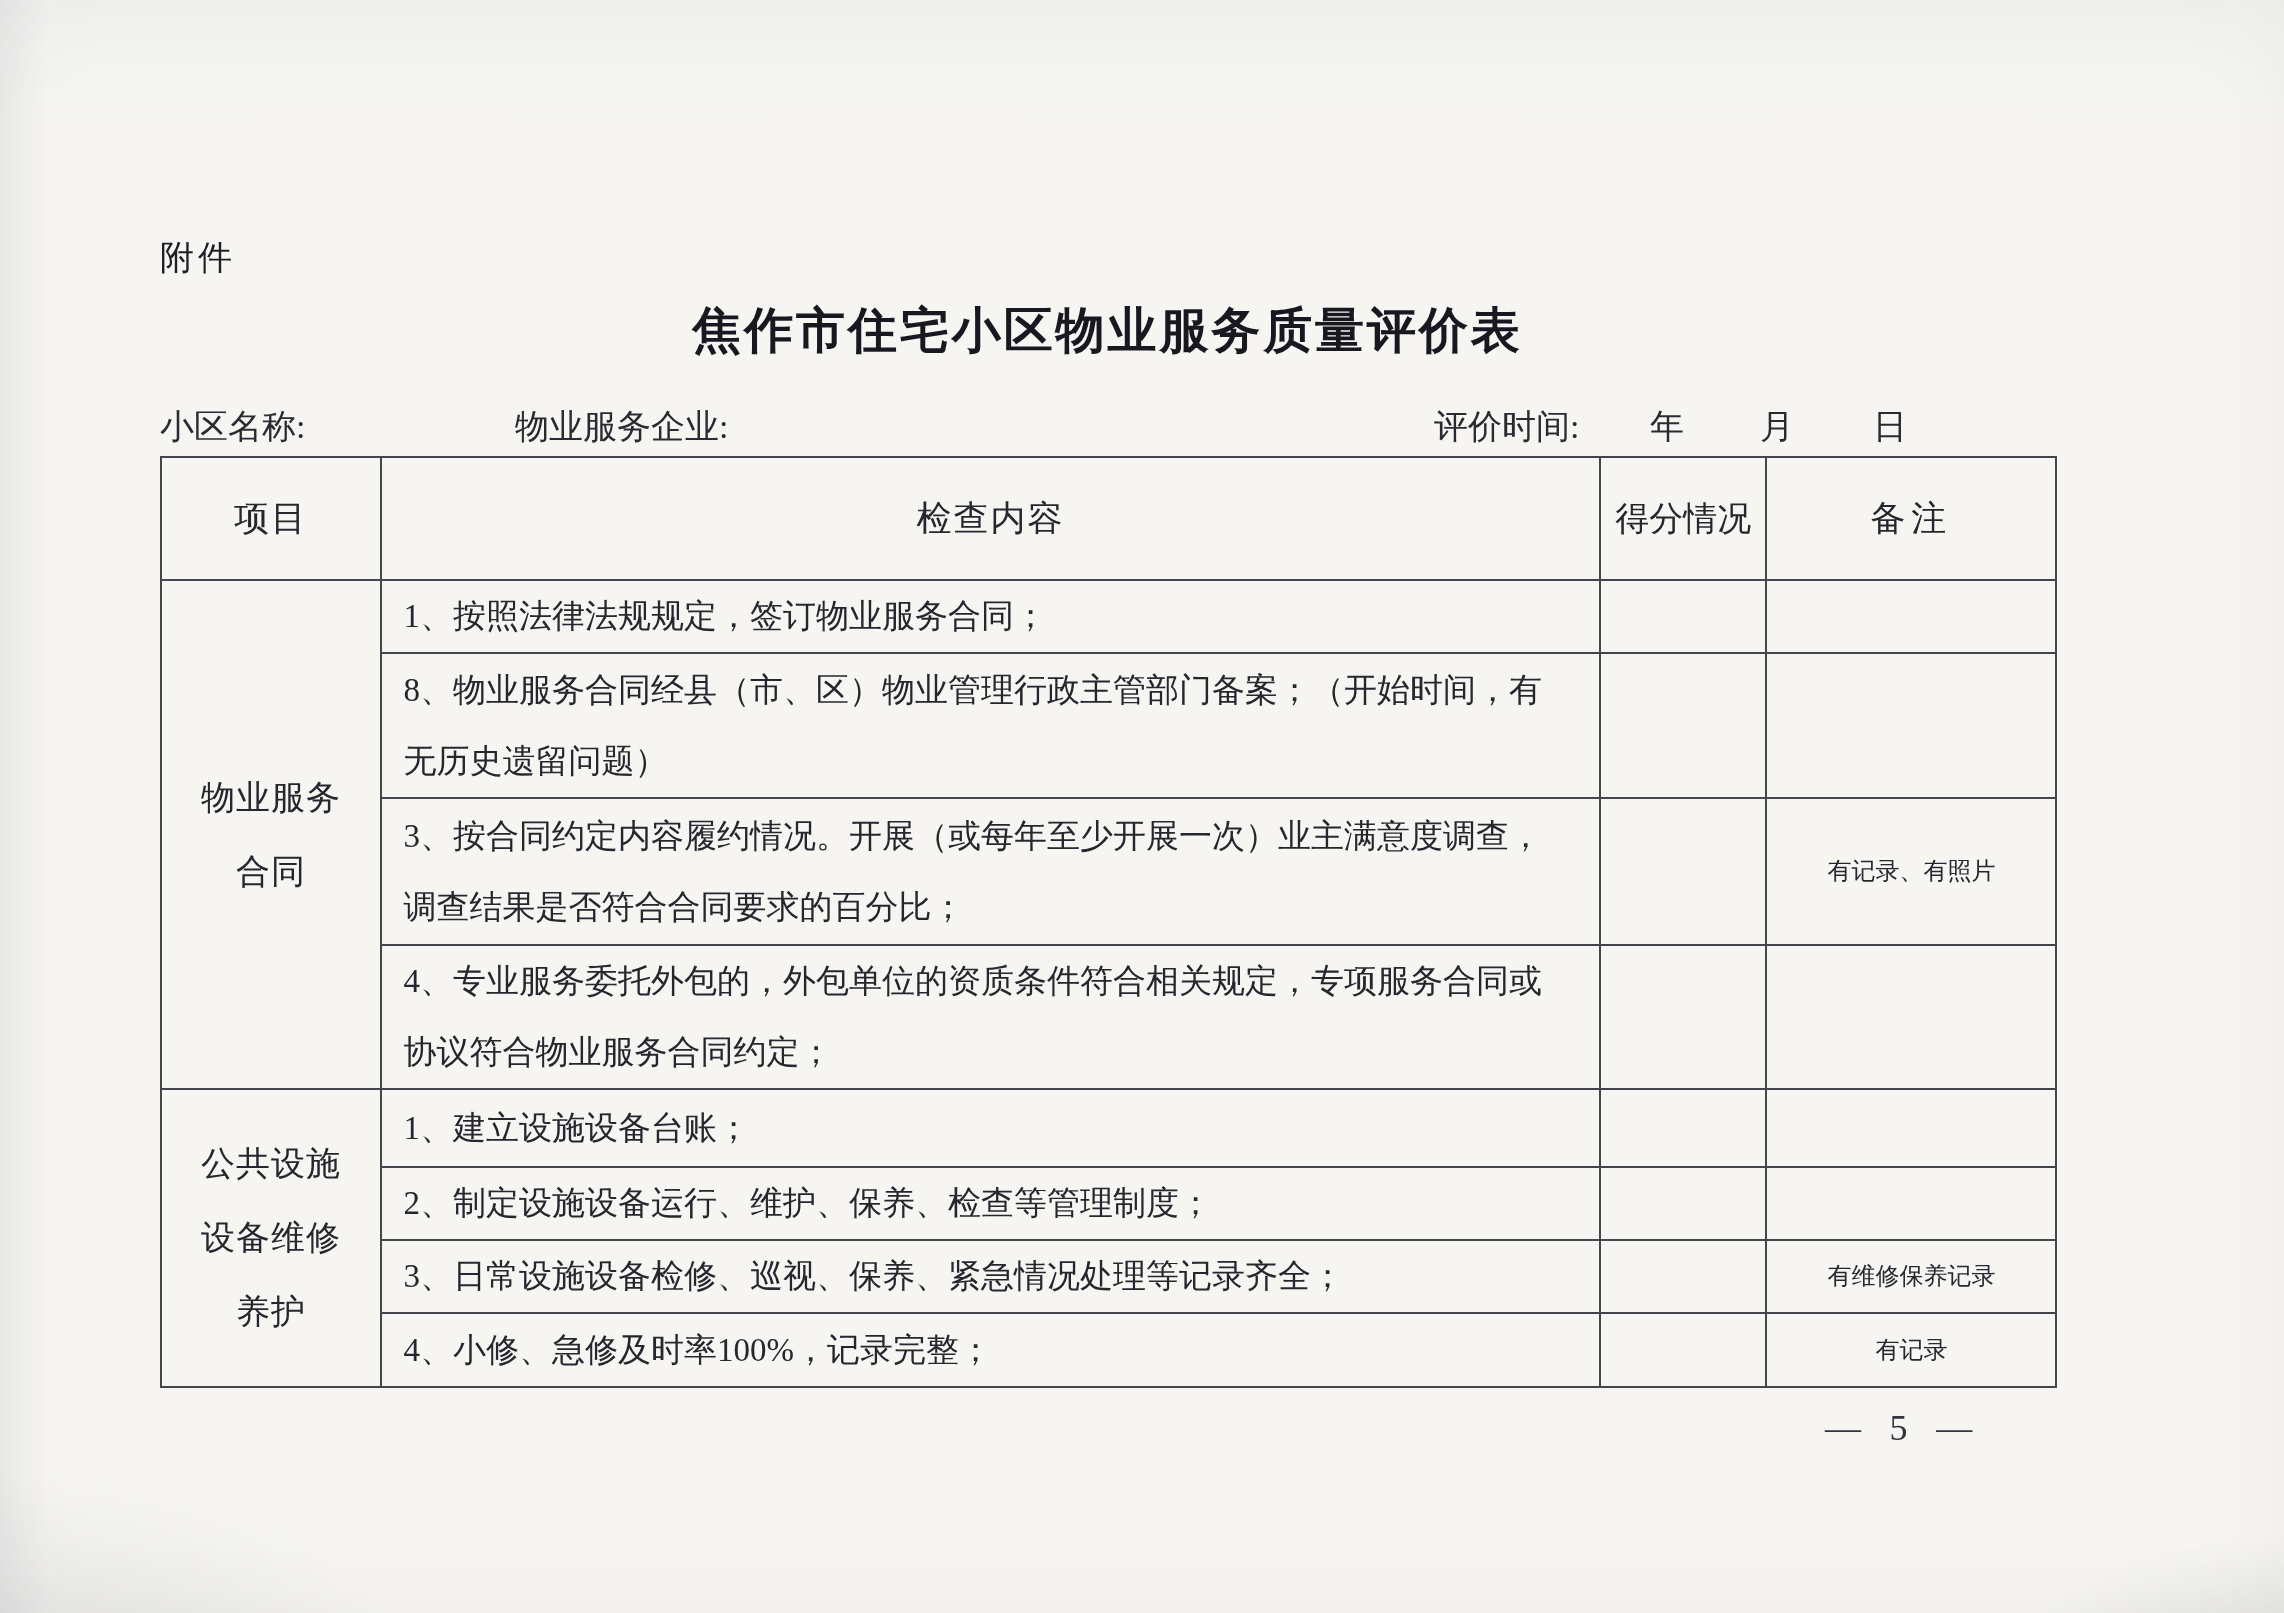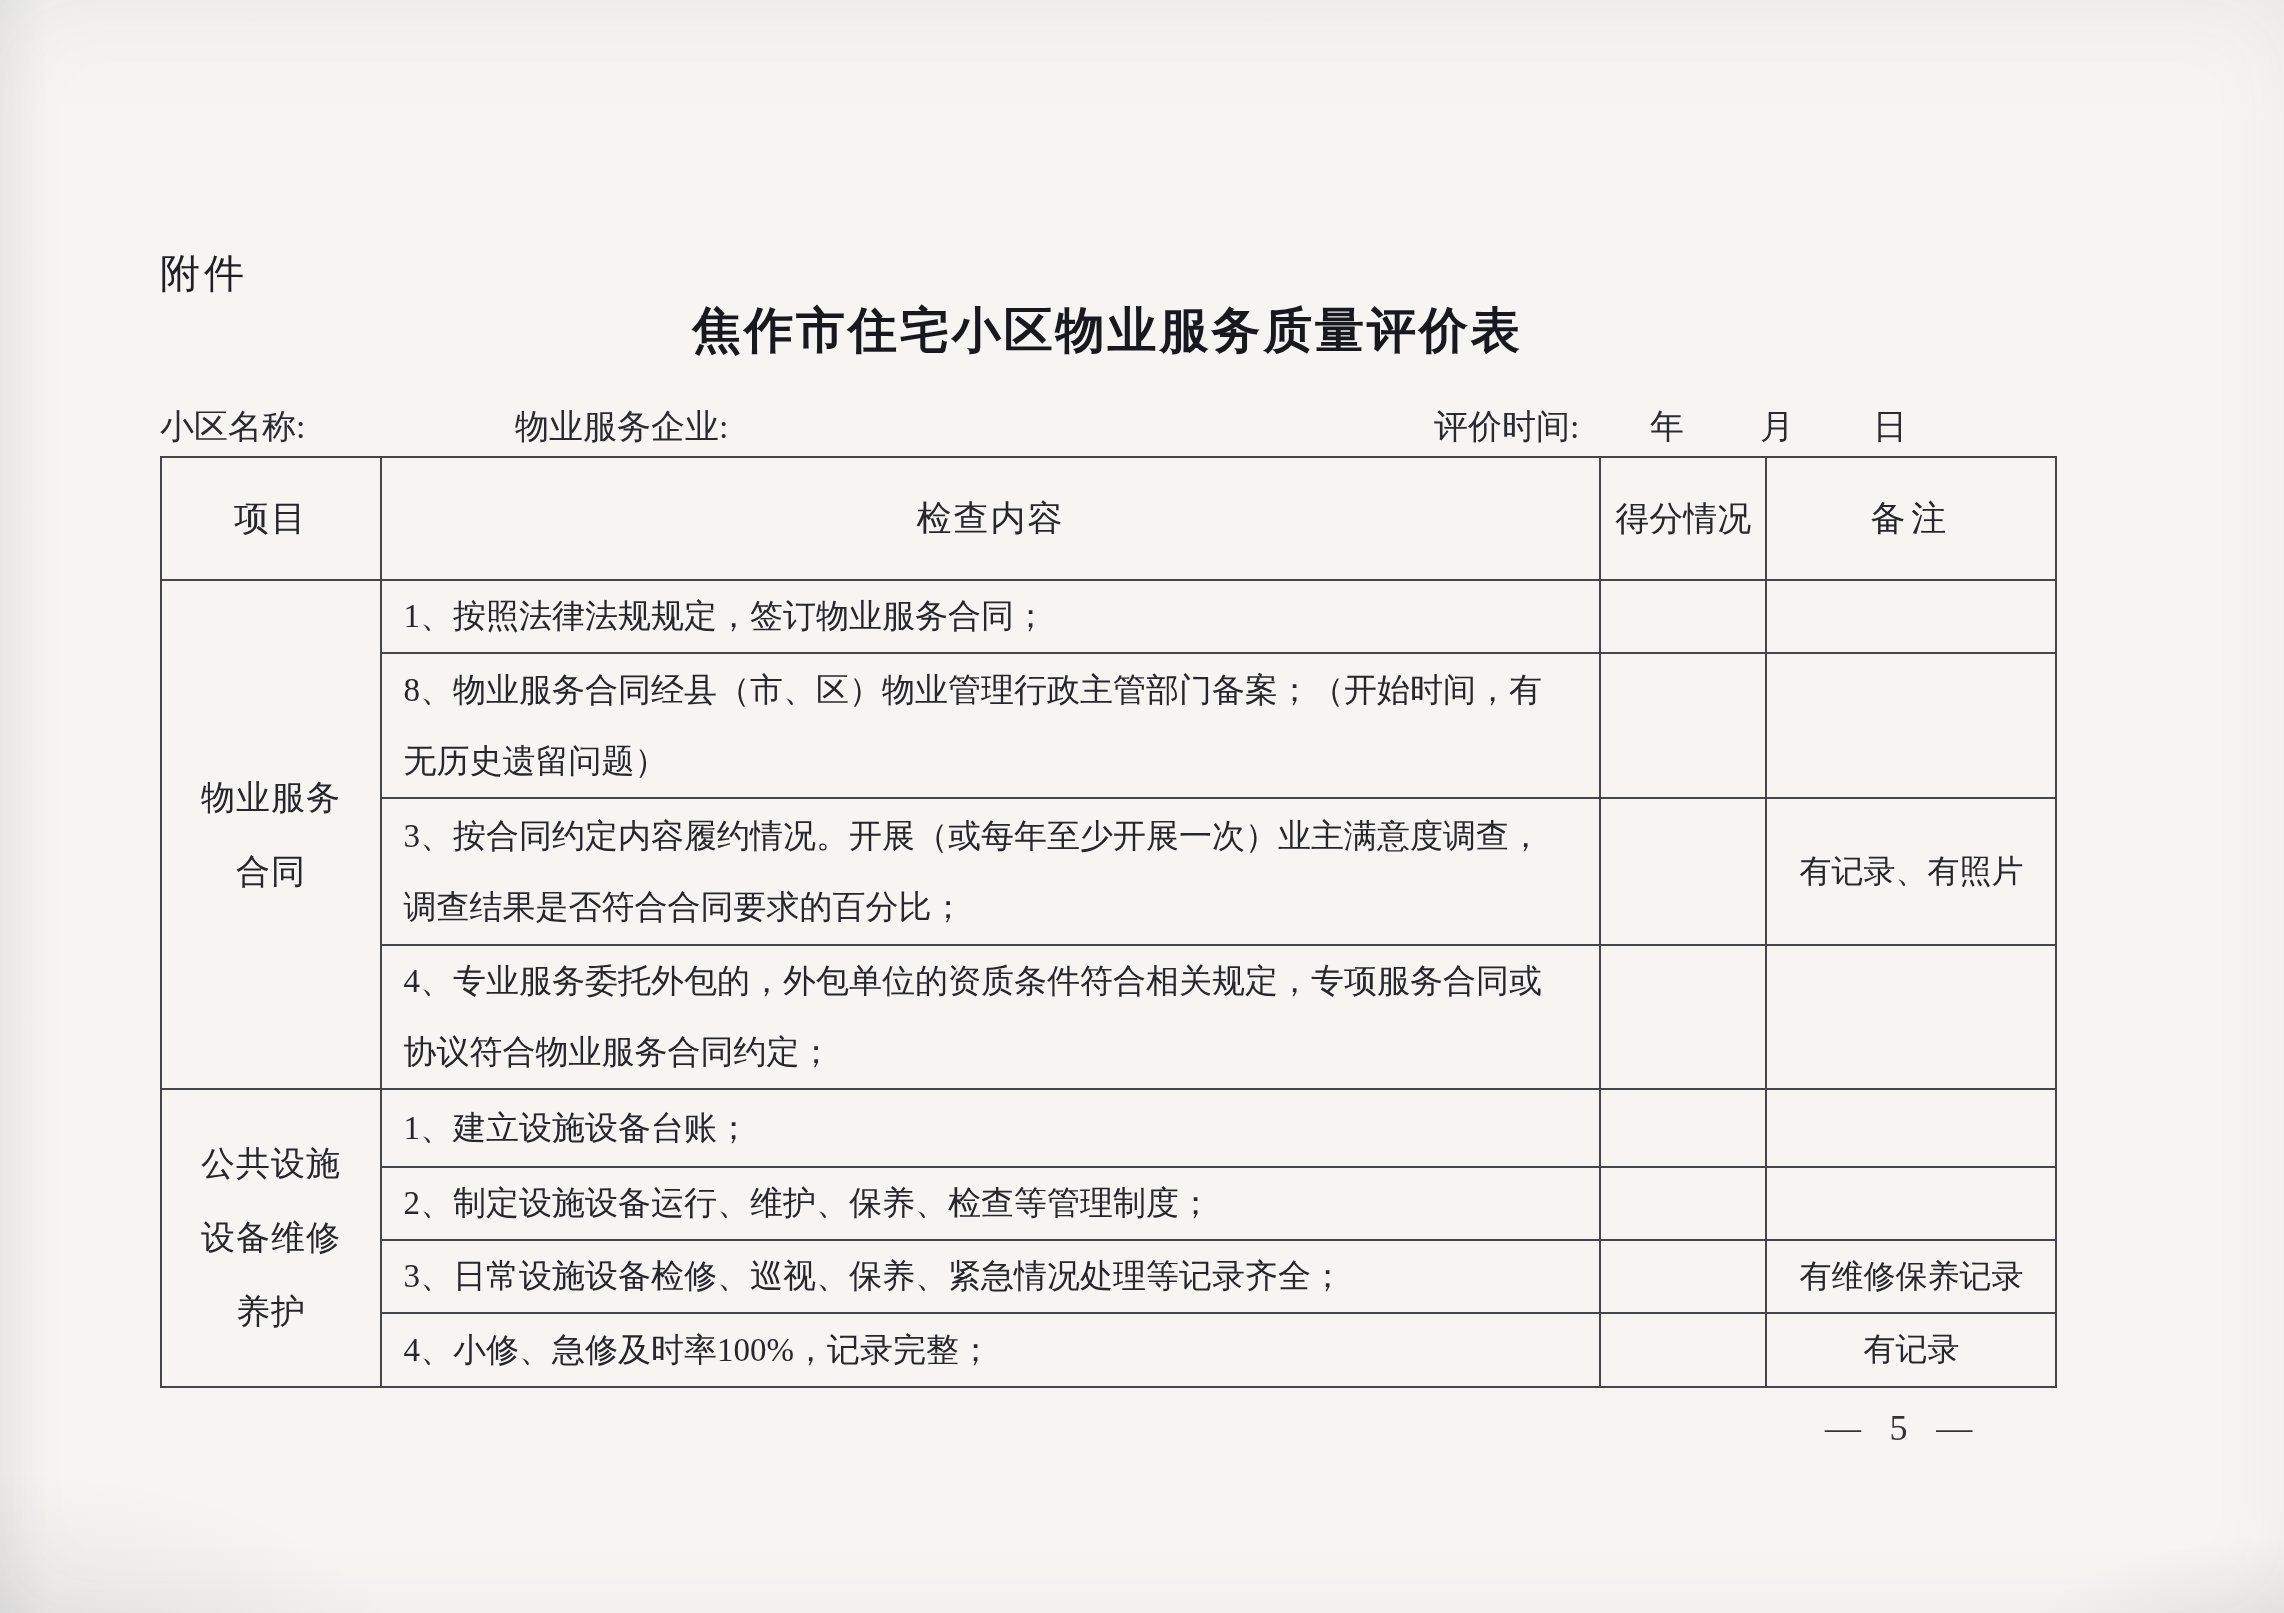--- a/index.html
+++ b/index.html
@@ -12,23 +12,23 @@
   .page{
     position:absolute;inset:0;
     background:
       radial-gradient(ellipse 588px 294px at 0% 104%, rgba(60,60,70,0.10), rgba(60,60,70,0) 70%),
       radial-gradient(ellipse 412px 157px at 101% 102%, rgba(60,60,70,0.10), rgba(60,60,70,0) 70%),
       linear-gradient(90deg, rgba(90,90,100,0.06) 0px, rgba(90,90,100,0) 49px),
       linear-gradient(180deg, rgba(240,240,238,0.6), rgba(244,243,240,0) 118px);
     box-shadow: inset 0 0 88px rgba(80,80,90,0.05);
   }
   .attachment{
-    position:absolute;left:160px;top:246px;
+    position:absolute;left:160px;top:235px;
     font-family:"Liberation Sans","DejaVu Sans",sans-serif;
-    font-size:40px;color:#1f1f27;letter-spacing:3.9px;
+    font-size:34px;color:#1f1f27;letter-spacing:3.9px;
   }
   .title{
     position:absolute;left:0;top:290px;width:2215px;text-align:center;
     font-family:"Liberation Sans","DejaVu Sans",sans-serif;
     font-weight:700;font-size:49px;color:#181820;letter-spacing:2.9px;margin-top:8px;
   }
   .meta{
     position:absolute;left:160px;top:404px;width:1862px;height:51px;
     font-size:34px;color:#2a2a32;
   }
@@ -58,21 +58,21 @@
   th.h-score{width:137px;text-align:center;font-size:34px;padding:0 13.7px;line-height:57px;}
   th.h-remark{width:286px;text-align:center;font-size:35px;letter-spacing:5.9px;}
   td.item-cell{
     text-align:center;font-size:34px;line-height:74px;
     padding:0 39px;letter-spacing:1px;
   }
   td.content-cell{
     text-align:left;padding:0 25.5px 0 21.6px;line-height:71px;
   }
   td.score-cell{text-align:center;}
-  td.remark-cell{text-align:center;font-size:32px;line-height:1.35;}
+  td.remark-cell{text-align:center;font-size:24px;line-height:1.35;}
   tr.r1{height:69px;} tr.r2{height:145px;} tr.r3{height:147px;} tr.r4{height:137px;}
   tr.r5{height:78px;} tr.r6{height:73px;} tr.r7{height:67px;} tr.r8{height:74px;}
 
   .page-number{
     position:absolute;left:1825px;top:1407px;
     font-size:36px;color:#33333b;letter-spacing:9.8px;white-space:nowrap;
   }
 </style>
 </head>
 <body>

